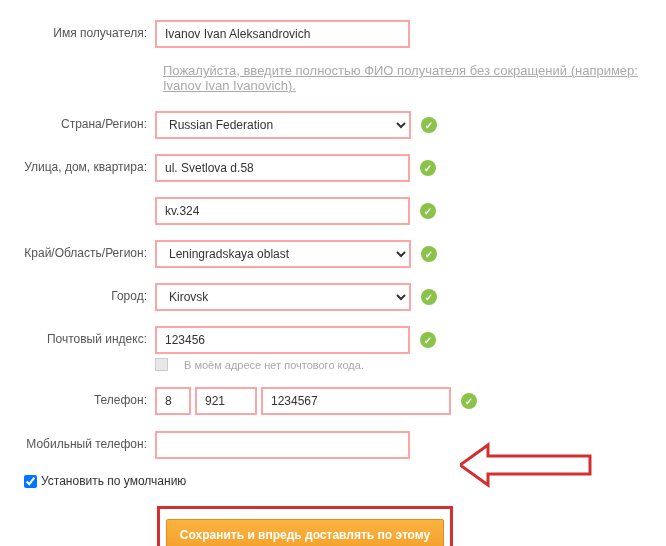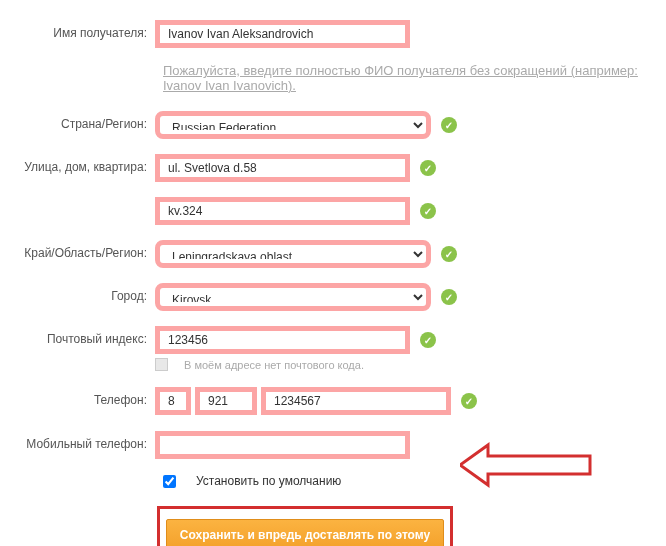--- a/index.html
+++ b/index.html
@@ -25,28 +25,28 @@
       padding-top: 6px;
       font-size: 12px;
     }
     .field {
       display: flex;
       align-items: center;
       gap: 6px;
     }
     .input-text, .select {
       height: 28px;
-      border: 5px solid #fca5a5;
+      border: 2px solid #fca5a5;
       padding: 4px 8px;
       font-size: 12px;
       color: #333;
       background: #fff;
     }
     .input-wide { width: 255px; }
-    .select-wide { width: 276px; appearance: auto; border-radius: 8px; }
+    .select-wide { width: 256px; appearance: auto; }
     .hint {
       color: #aaa;
       font-size: 13px;
       margin-top: 4px;
       margin-left: 163px;
       text-decoration: underline;
     }
     .hint-inline {
       color: #aaa;
       font-size: 11px;
@@ -78,27 +78,27 @@
       height: 13px;
       background: #e8e8e8;
       border: 1px solid #ccc;
       display: inline-block;
     }
     .phone-group { display: flex; gap: 4px; }
     .phone-cc { width: 36px; }
     .phone-area { width: 62px; }
     .phone-num { width: 190px; }
     .default-row {
-      margin-left: 163px;
-      display: flex;
-      align-items: center;
-      gap: 20px;
+      display: flex;
+      align-items: center;
+      gap: 4px;
       margin-bottom: 18px;
       color: #333;
       font-size: 12px;
+      padding-left: 24px;
     }
     .submit-area {
       margin-left: 157px;
       width: 296px;
       border: 3px solid #d32f2f;
       padding: 10px 6px;
       display: flex;
       justify-content: center;
     }
     .submit-btn {

